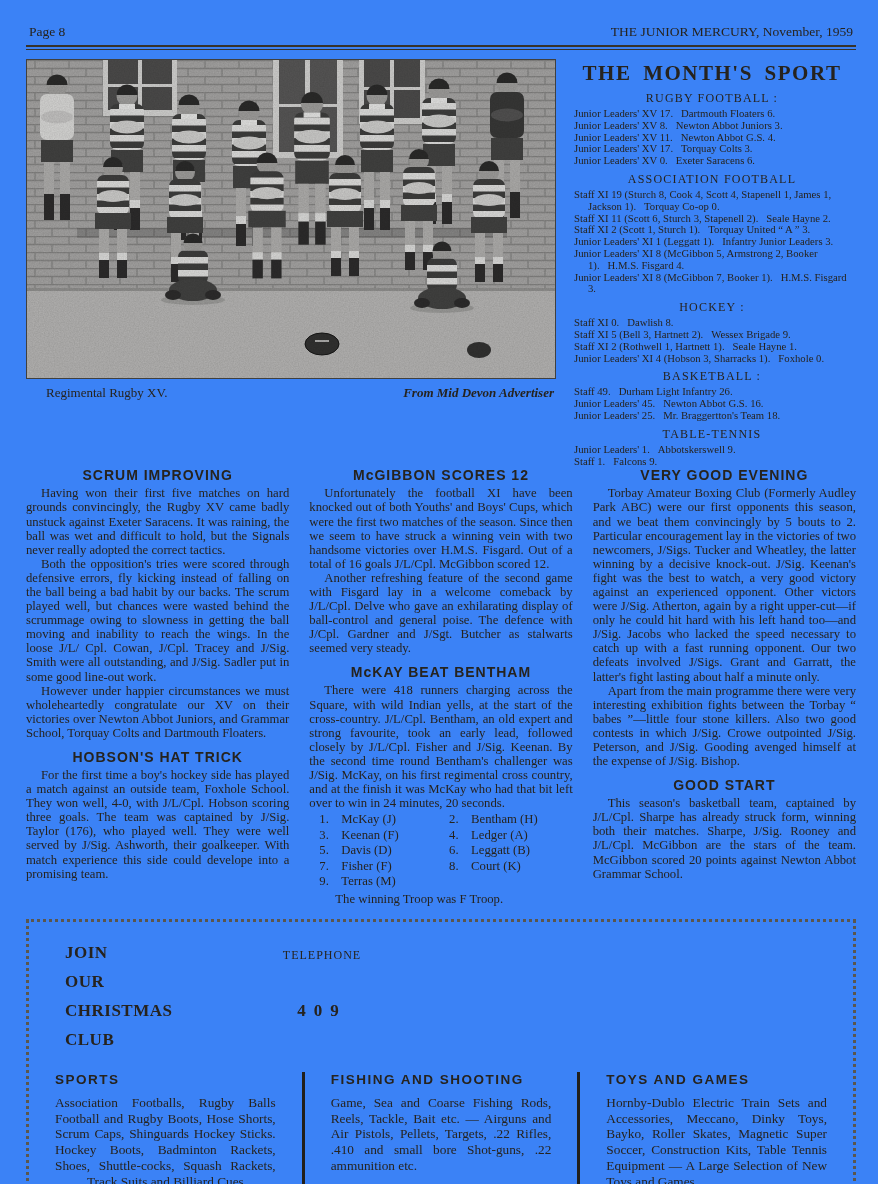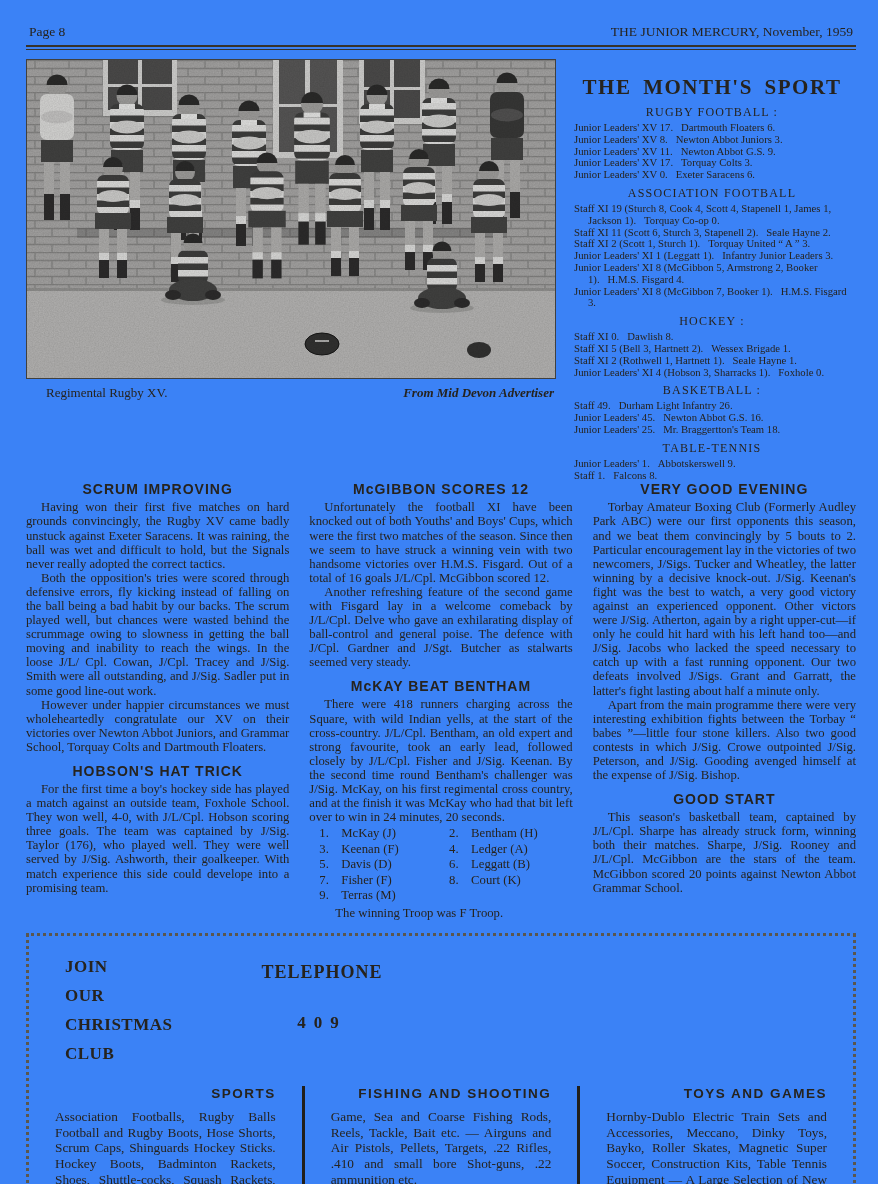--- a/index.html
+++ b/index.html
@@ -11,21 +11,21 @@
   .rule-double{border-top:2.5px solid #36332d;border-bottom:1px solid #36332d;height:2px;margin:0 0 9px;}
   
   .top{display:flex;gap:12px;}
   .photo-fig{margin:0;width:530px;flex:0 0 auto;}
   svg.photo{display:block;width:528px;height:318px;border:1px solid #44413b;
             filter:grayscale(0.9) contrast(1.02);background:#aba496;}
   figcaption{display:flex;justify-content:space-between;font-size:13px;padding:6px 2px 0 20px;}
   .cap-right{font-weight:bold;font-style:italic;}
   
   .sport{flex:1;min-width:0;padding-top:2px;}
-  .sport-title{font-size:21px;font-weight:bold;text-align:center;letter-spacing:1.5px;word-spacing:5px;margin:14px 0 2px;}
+  .sport-title{font-size:21px;font-weight:bold;text-align:center;letter-spacing:1.5px;word-spacing:5px;margin:0 0 2px;}
   .sport-heading{font-size:12px;font-weight:normal;letter-spacing:1.2px;text-align:center;margin:5px 0 2px;}
   .sport-line{font-size:10.7px;line-height:11.8px;margin:0;padding-left:20px;text-indent:-14px;}
   .res-b{margin-left:8px;}
   
   .articles{display:flex;gap:20px;}
   .art-col{flex:1;min-width:0;}
   .art-head{font-family:"Liberation Sans",sans-serif;font-weight:bold;font-size:14px;
             letter-spacing:1px;text-align:center;margin:9px 0 3px;}
   .art-col .art-head:first-child{margin-top:0;}
   .art-p{font-size:12.7px;line-height:14.1px;text-align:justify;text-indent:15px;margin:0;}
@@ -35,27 +35,27 @@
   
   .ad{border:3px dotted #5a564e;margin-top:12px;padding:12px 0 14px;}
   .ad-top{display:flex;align-items:flex-start;gap:40px;}
   .ad-join{width:168px;box-sizing:border-box;padding:4px 0 0 36px;}
   .join-line{font-weight:bold;font-size:17px;line-height:29px;letter-spacing:.5px;}
   .ad-center{flex:1;text-align:center;min-width:0;}
   .ad-title{font-size:35px;font-weight:bold;margin:0;letter-spacing:.5px;}
   .ad-address{font-size:23px;font-weight:bold;margin-top:12px;letter-spacing:1.5px;word-spacing:6px;}
   .ad-sub{font-size:15px;font-weight:bold;margin-top:9px;word-spacing:3px;}
   .ad-phone{width:170px;text-align:center;box-sizing:border-box;padding-top:14px;}
-  .phone-label{font-size:18px;font-weight:bold;letter-spacing:1px;}
-  .phone-num{font-size:17px;font-weight:bold;letter-spacing:8px;margin-top:30px;}
+  .phone-label{font-size:12px;font-weight:normal;letter-spacing:1px;}
+  .phone-num{font-size:17px;font-weight:bold;letter-spacing:8px;margin-top:38px;}
   .ad-cols{display:flex;margin-top:18px;}
   .ad-col{flex:1;min-width:0;box-sizing:border-box;padding:0 26px;}
   .ad-col.mid{border-left:3px solid #211f1b;border-right:3px solid #211f1b;}
   .ad-col-head{font-family:"Liberation Sans",sans-serif;font-weight:bold;font-size:13.5px;
-               text-align:right;letter-spacing:1.5px;margin:0 0 8px;}
+               text-align:left;letter-spacing:1.5px;margin:0 0 8px;}
   .ad-col-text{font-size:13.3px;line-height:15.8px;text-align:justify;margin:0;}
   .ad-col.first .ad-col-text{text-align-last:center;}
 </style>
 </head>
 <body>
 
 <div class="page">
 
   <header class="topbar">
     <span>Page 8</span>
@@ -202,50 +202,50 @@
       </figcaption>
     </figure>
 
     <aside class="sport">
       <h2 class="sport-title">THE MONTH'S SPORT</h2>
       <div id="sport-sections">
           <section class="sport-section">
             <h3 class="sport-heading">RUGBY FOOTBALL :</h3>
             <p class="sport-line"><span class="res-a">Junior Leaders' XV 17.</span><span class="res-b">Dartmouth Floaters 6.</span></p>
             <p class="sport-line"><span class="res-a">Junior Leaders' XV 8.</span><span class="res-b">Newton Abbot Juniors 3.</span></p>
-            <p class="sport-line"><span class="res-a">Junior Leaders' XV 11.</span><span class="res-b">Newton Abbot G.S. 9.</span></p>
+            <p class="sport-line"><span class="res-a">Junior Leaders' XV 11.</span><span class="res-b">Newton Abbot G.S. 4.</span></p>
             <p class="sport-line"><span class="res-a">Junior Leaders' XV 17.</span><span class="res-b">Torquay Colts 3.</span></p>
             <p class="sport-line"><span class="res-a">Junior Leaders' XV 0.</span><span class="res-b">Exeter Saracens 6.</span></p>
           </section>
           <section class="sport-section">
             <h3 class="sport-heading">ASSOCIATION FOOTBALL</h3>
             <p class="sport-line"><span class="res-a">Staff XI 19 (Sturch 8, Cook 4, Scott 4, Stapenell 1, James 1, Jackson 1).</span><span class="res-b">Torquay Co-op 0.</span></p>
             <p class="sport-line"><span class="res-a">Staff XI 11 (Scott 6, Sturch 3, Stapenell 2).</span><span class="res-b">Seale Hayne 2.</span></p>
             <p class="sport-line"><span class="res-a">Staff XI 2 (Scott 1, Sturch 1).</span><span class="res-b">Torquay United “ A ” 3.</span></p>
             <p class="sport-line"><span class="res-a">Junior Leaders' XI 1 (Leggatt 1).</span><span class="res-b">Infantry Junior Leaders 3.</span></p>
             <p class="sport-line"><span class="res-a">Junior Leaders' XI 8 (McGibbon 5, Armstrong 2, Booker 1).</span><span class="res-b">H.M.S. Fisgard 4.</span></p>
             <p class="sport-line"><span class="res-a">Junior Leaders' XI 8 (McGibbon 7, Booker 1).</span><span class="res-b">H.M.S. Fisgard 3.</span></p>
           </section>
           <section class="sport-section">
             <h3 class="sport-heading">HOCKEY :</h3>
             <p class="sport-line"><span class="res-a">Staff XI 0.</span><span class="res-b">Dawlish 8.</span></p>
-            <p class="sport-line"><span class="res-a">Staff XI 5 (Bell 3, Hartnett 2).</span><span class="res-b">Wessex Brigade 1.</span></p>
+            <p class="sport-line"><span class="res-a">Staff XI 5 (Bell 3, Hartnett 2).</span><span class="res-b">Wessex Brigade 9.</span></p>
             <p class="sport-line"><span class="res-a">Staff XI 2 (Rothwell 1, Hartnett 1).</span><span class="res-b">Seale Hayne 1.</span></p>
             <p class="sport-line"><span class="res-a">Junior Leaders' XI 4 (Hobson 3, Sharracks 1).</span><span class="res-b">Foxhole 0.</span></p>
           </section>
           <section class="sport-section">
             <h3 class="sport-heading">BASKETBALL :</h3>
             <p class="sport-line"><span class="res-a">Staff 49.</span><span class="res-b">Durham Light Infantry 26.</span></p>
             <p class="sport-line"><span class="res-a">Junior Leaders' 45.</span><span class="res-b">Newton Abbot G.S. 16.</span></p>
             <p class="sport-line"><span class="res-a">Junior Leaders' 25.</span><span class="res-b">Mr. Braggertton's Team 18.</span></p>
           </section>
           <section class="sport-section">
             <h3 class="sport-heading">TABLE-TENNIS</h3>
             <p class="sport-line"><span class="res-a">Junior Leaders' 1.</span><span class="res-b">Abbotskerswell 9.</span></p>
-            <p class="sport-line"><span class="res-a">Staff 1.</span><span class="res-b">Falcons 8.</span></p>
+            <p class="sport-line"><span class="res-a">Staff 1.</span><span class="res-b">Falcons 9.</span></p>
           </section>
         </div>
     </aside>
   </div>
 
   <main class="articles" id="articles">
       <div class="art-col">
         <h3 class="art-head">SCRUM IMPROVING</h3>
         <p class="art-p">Having won their first five matches on hard grounds convincingly, the Rugby XV came badly unstuck against Exeter Saracens. It was raining, the ball was wet and difficult to hold, but the Signals never really adopted the correct tactics.</p>
         <p class="art-p">Both the opposition's tries were scored through defensive errors, fly kicking instead of falling on the ball being a bad habit by our backs. The scrum played well, but chances were wasted behind the scrummage owing to slowness in getting the ball moving and inability to reach the wings. In the loose J/L/ Cpl. Cowan, J/Cpl. Tracey and J/Sig. Smith were all outstanding, and J/Sig. Sadler put in some good line-out work.</p>

